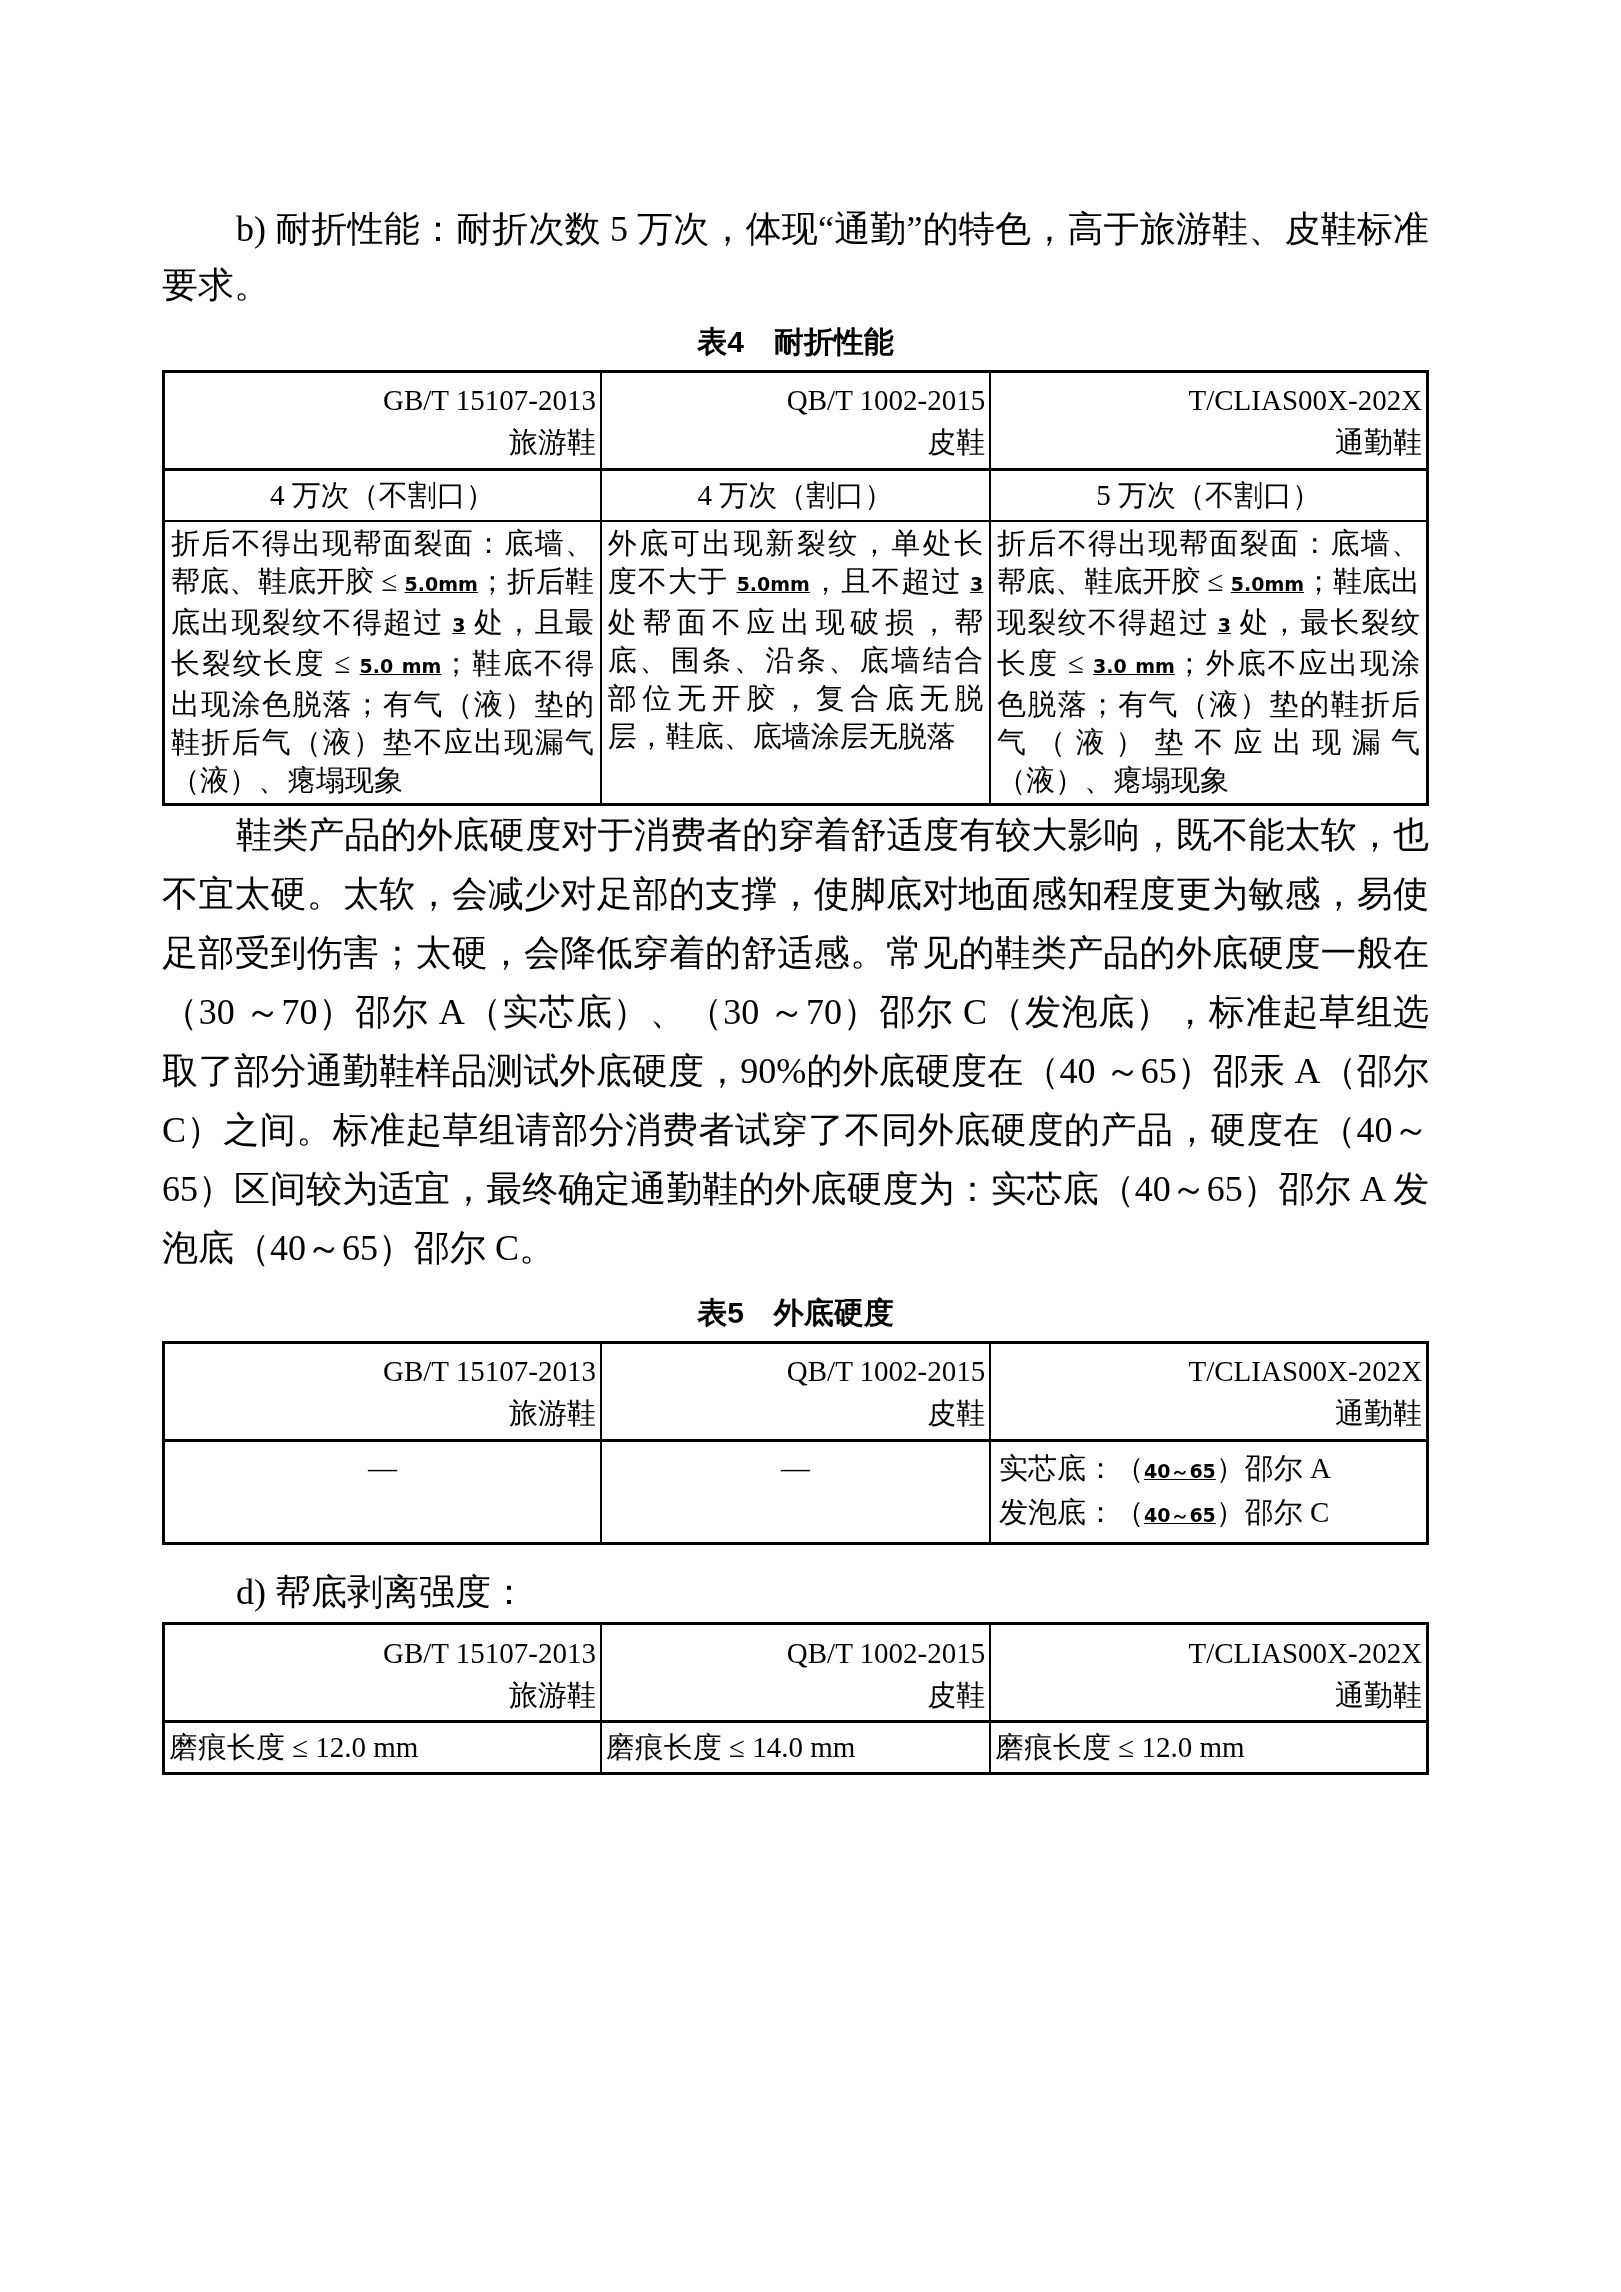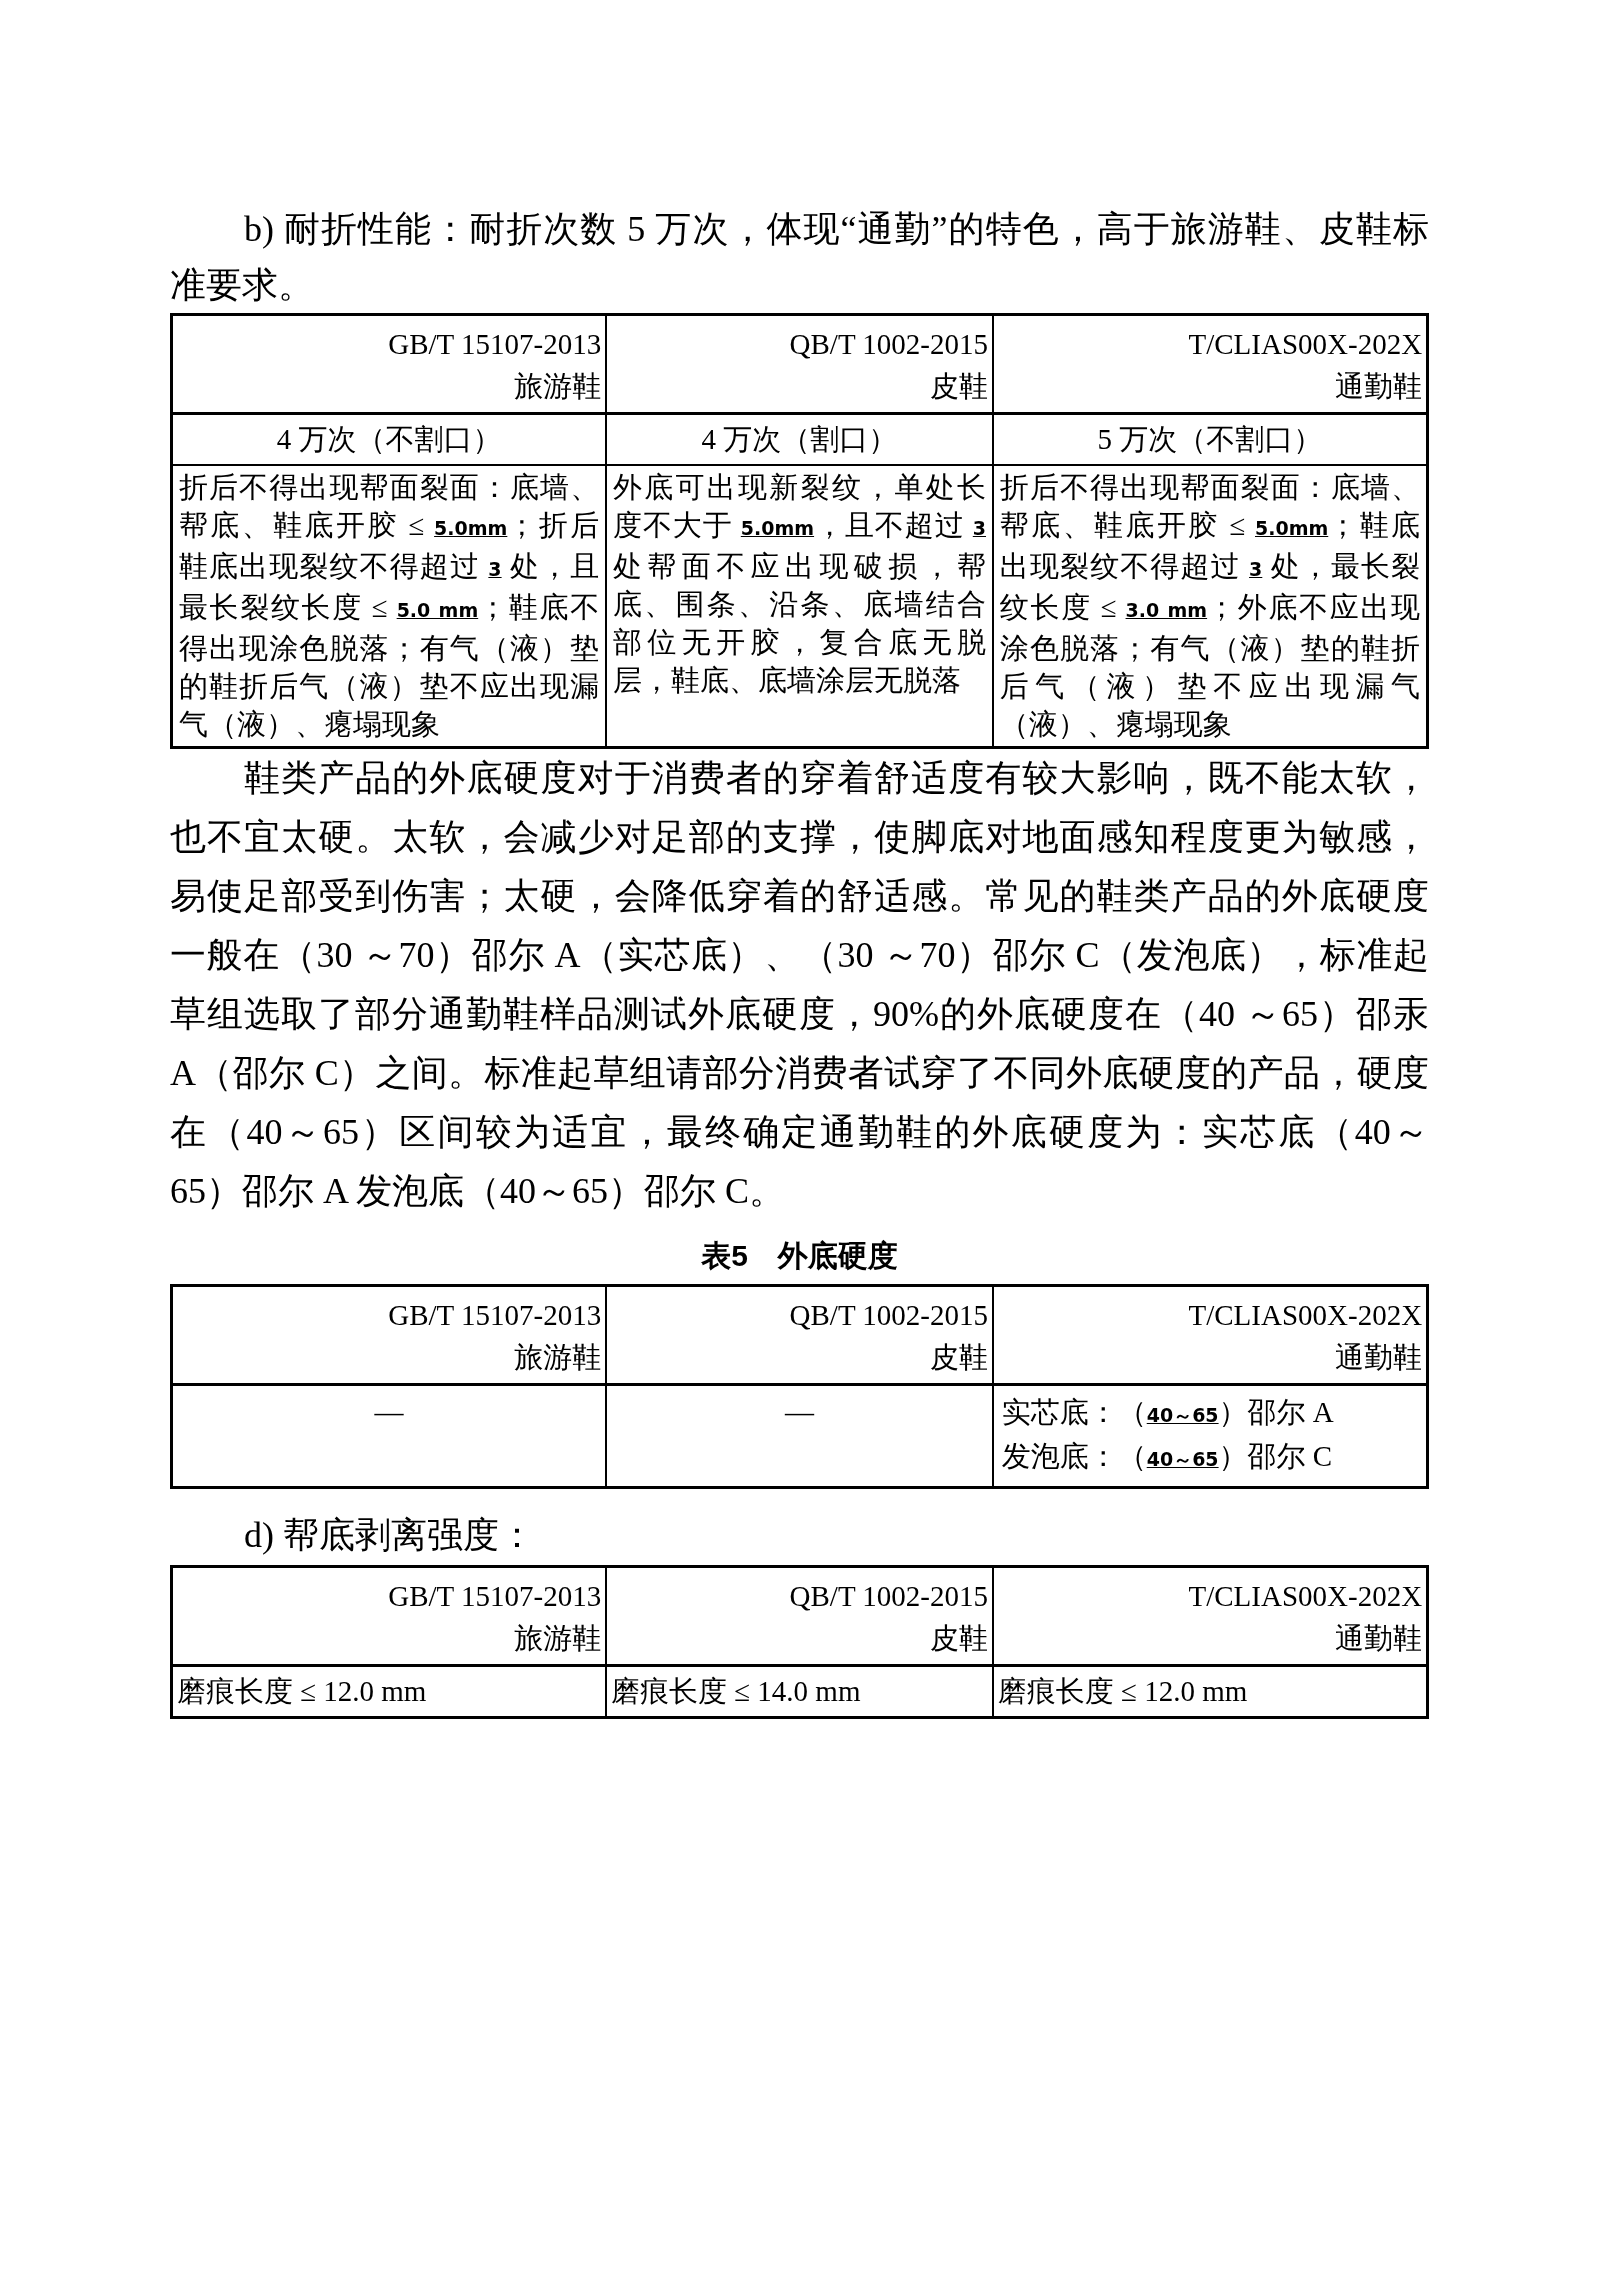--- a/index.html
+++ b/index.html
@@ -3,21 +3,21 @@
 <meta charset="utf-8">
 <style>
   * { margin:0; padding:0; box-sizing:border-box; }
   html,body { background:#ffffff; }
   body {
     width:1621px; height:2293px;
     font-family:"Liberation Serif","DejaVu Serif",serif;
     color:#000;
     overflow:hidden;
   }
-  .page { width:1621px; height:2293px; background:#fff;padding-left:8px; }
+  .page { width:1621px; height:2293px; background:#fff; }
   .content { padding:201px 192px 0 162px; }
 
   .para {
     font-size:36px; line-height:59px;
     text-align:justify; text-indent:74px;
     word-break:break-word;
   }
   #para-b { line-height:56px; }
 
   .caption {
@@ -62,20 +62,21 @@
   }
 </style>
 </head>
 <body>
 
 <div class="page">
   <div class="content">
 
     <p class="para" id="para-b">b) 耐折性能：耐折次数 5 万次，体现“通勤”的特色，高于旅游鞋、皮鞋标准要求。</p>
 
+    <div class="caption">表4　耐折性能</div>
 
     <table class="std-table">
       <colgroup>
           <col style="width:34.6%">
           <col style="width:30.8%">
           <col style="width:34.6%">
         </colgroup>
       <tbody>
         <tr class="hdr">
           <td>

